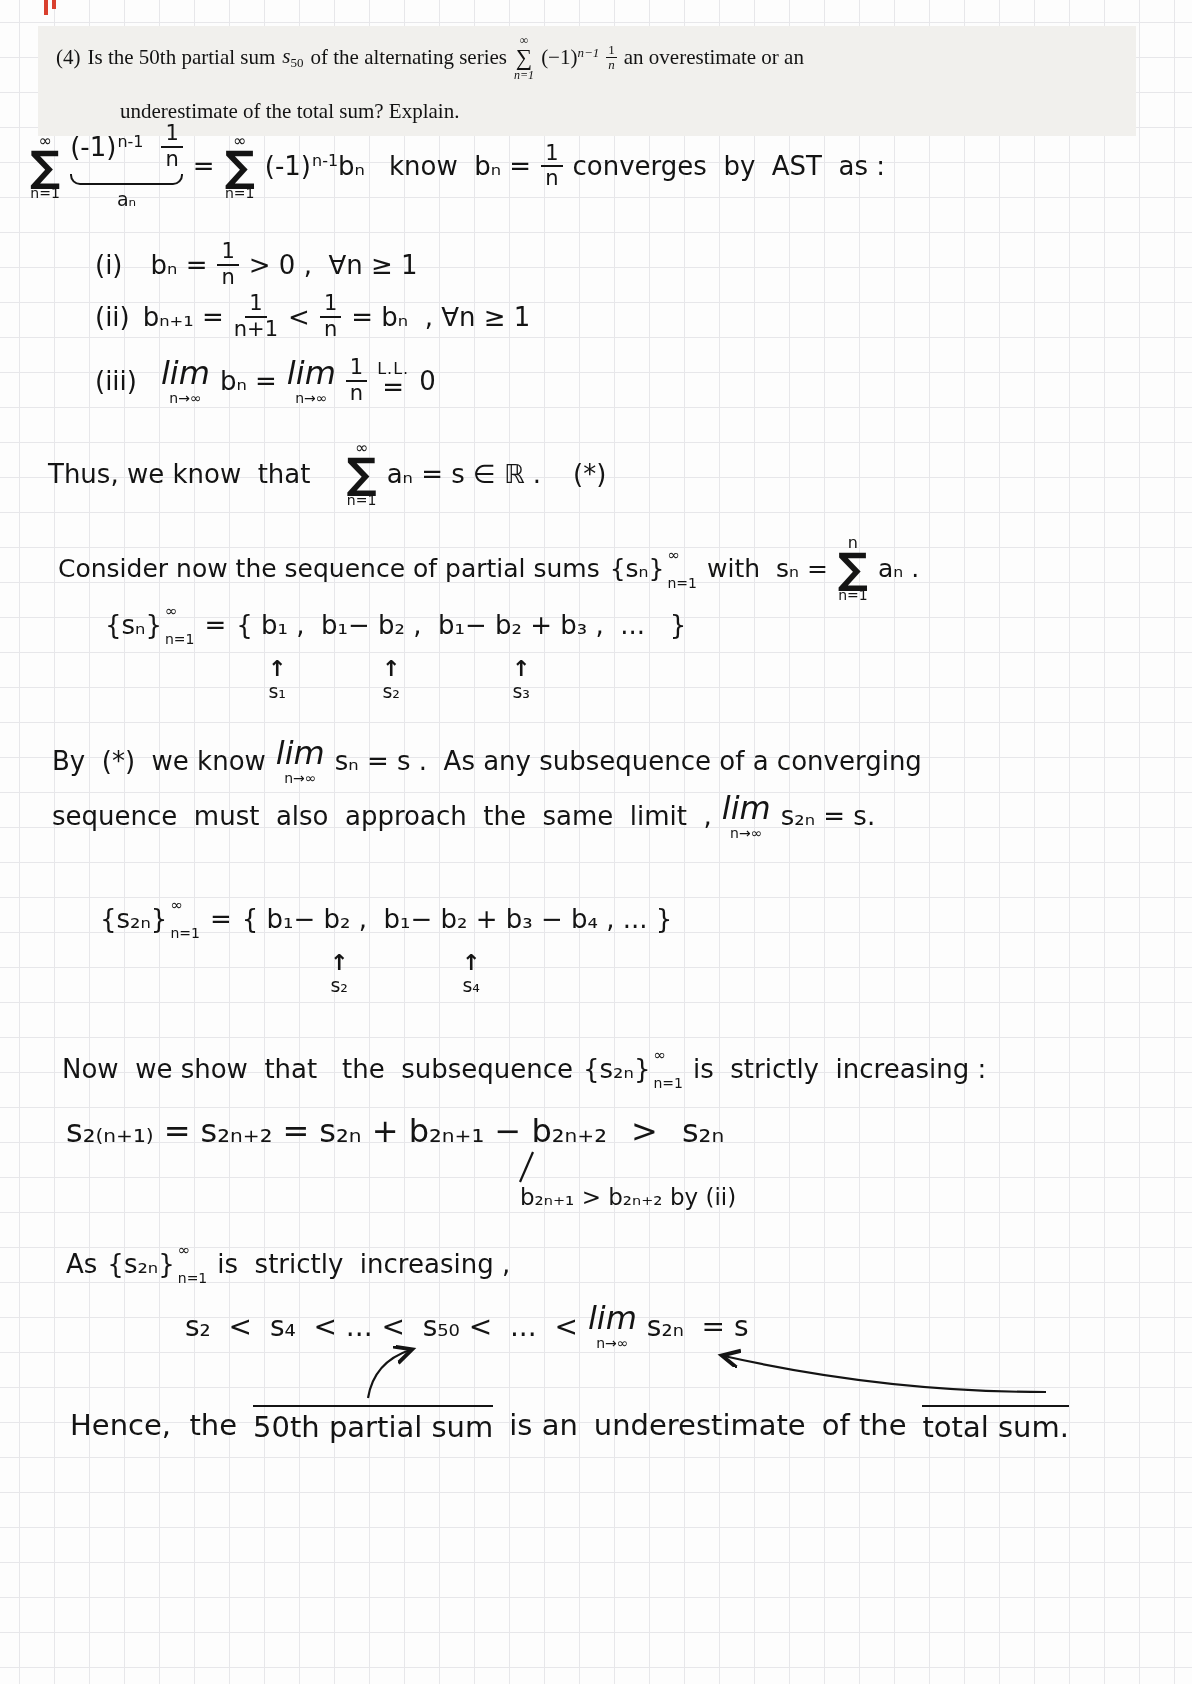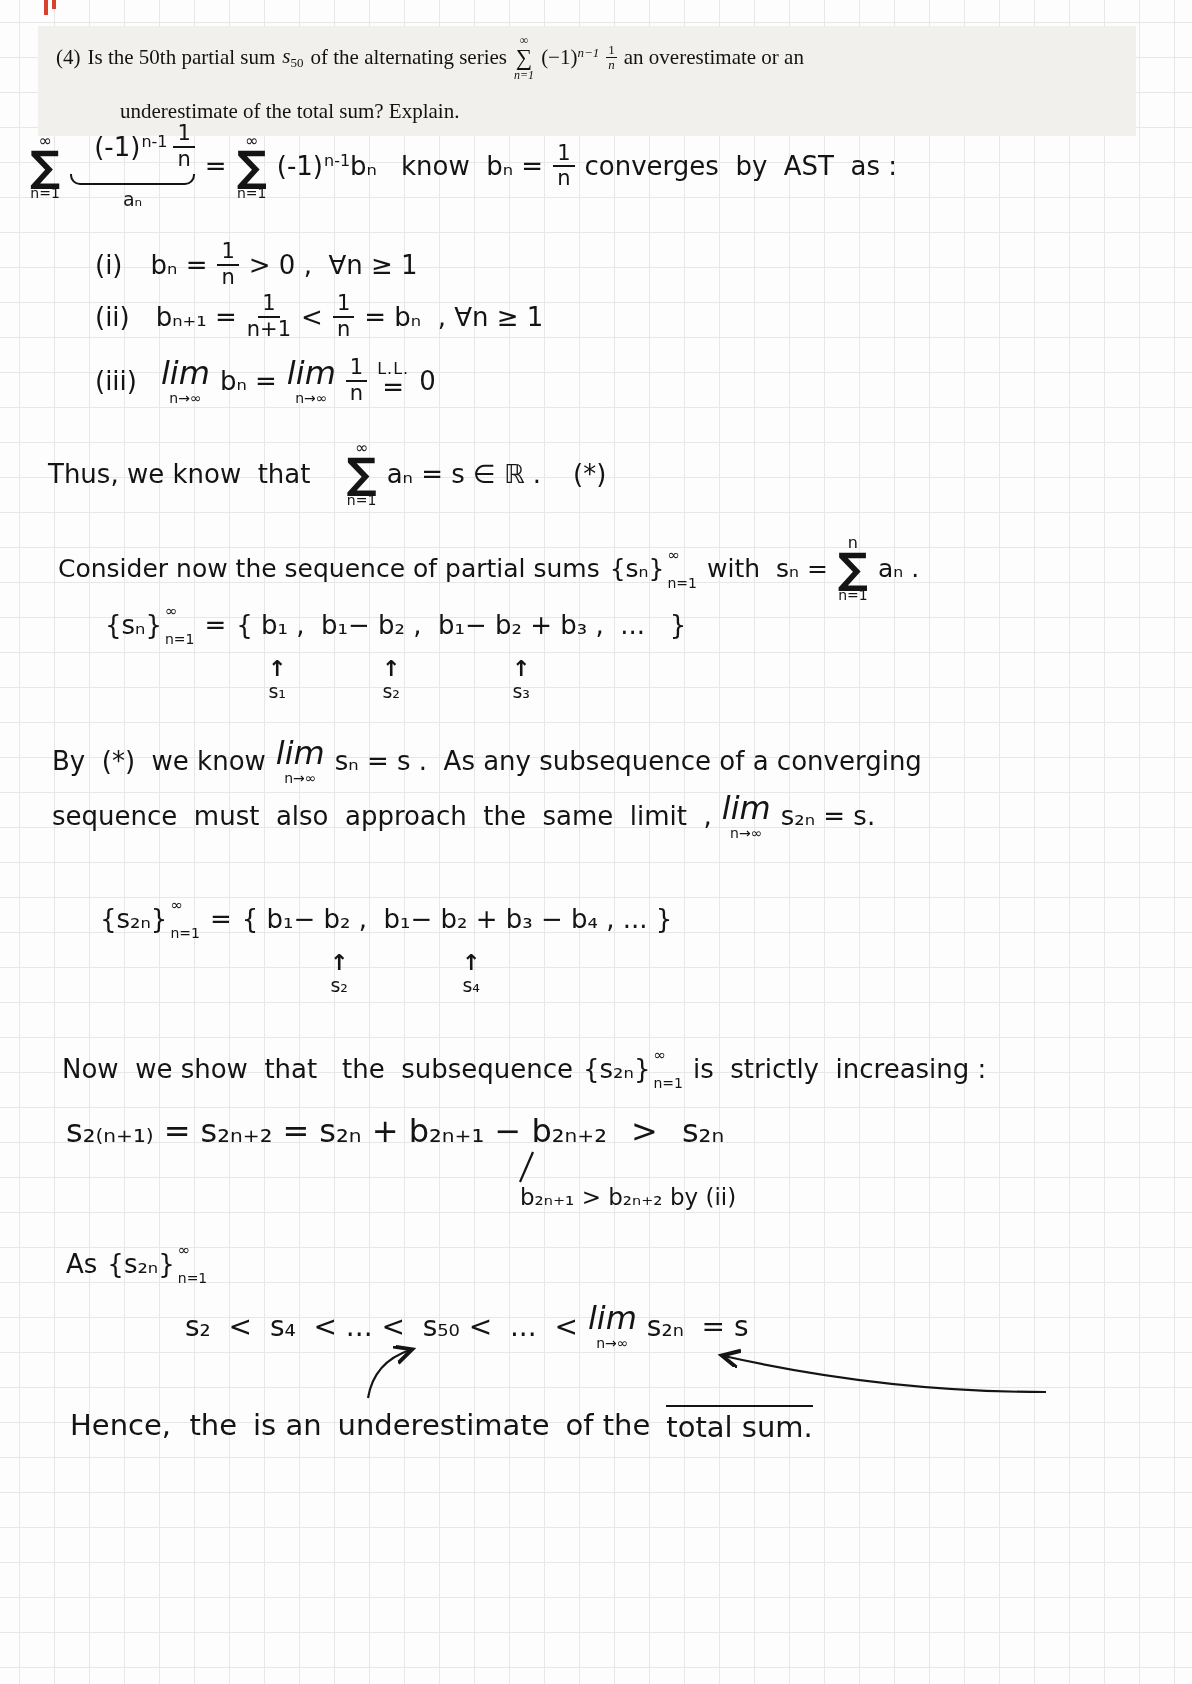--- a/index.html
+++ b/index.html
@@ -43,21 +43,21 @@
   .frac { display:inline-flex; flex-direction:column; align-items:center; line-height:1.12; font-size:21px; }
   .frac .fn { border-bottom:2.4px solid currentColor; padding:0 4px; }
   .lim { display:inline-flex; flex-direction:column; align-items:center; line-height:1; }
   .lim .t { font-size:32px; font-style:italic; }
   .lim .b { font-size:14px; margin-top:2px; }
   .scripts { display:inline-flex; flex-direction:column; align-items:flex-start; line-height:1; margin-left:3px; }
   .scripts .t { font-size:15px; }
   .scripts .b { font-size:14px; margin-top:13px; }
   .exp { font-size:16px; display:inline-block; transform:translateY(-9px); margin-left:1px; }
   .ubgrp { display:inline-flex; flex-direction:column; align-items:center; }
-  .ubrow { display:inline-flex; align-items:center; gap:6px;margin-left:24px; }
+  .ubrow { display:inline-flex; align-items:center; gap:18px; }
   .ubrace { align-self:stretch; height:9px; border:2.2px solid currentColor; border-top:none;
             border-radius:0 0 10px 10px; margin-top:3px; }
   .ublabel { font-size:19px; margin-top:3px; }
   .uparr { position:absolute; display:flex; flex-direction:column; align-items:center; gap:2px;
            line-height:1; font-size:19px; }
   .uparr .a { font-size:22px; font-weight:700; }
   .eqll { display:inline-flex; flex-direction:column; align-items:center; line-height:1; }
   .eqll .t { font-size:16px; letter-spacing:1px; }
   .eqll .b { font-size:26px; margin-top:-3px; }
   .wgap { margin:0 14px; }
@@ -131,21 +131,21 @@
     <span class="txt" style="margin-left:18px;">bₙ =</span>
     <span class="frac">
       <span class="fn">1</span>
       <span class="fd">n</span>
     </span>
     <span class="txt">&gt; 0 ,  ∀n ≥ 1</span>
   </div>
 
   <div class="hwline" style="left:95px; top:292px;">
     <span class="txt">(ii)</span>
-    <span class="txt" style="margin-left:16px;text-align:right;">bₙ₊₁ =</span>
+    <span class="txt" style="margin-left:3px;text-align:right;">bₙ₊₁ =</span>
     <span class="frac">
       <span class="fn">1</span>
       <span class="fd">n+1</span>
     </span>
     <span class="txt">&lt;</span>
     <span class="frac">
       <span class="fn">1</span>
       <span class="fd">n</span>
     </span>
     <span class="txt">= bₙ  , ∀n ≥ 1</span>
@@ -291,33 +291,35 @@
 
   <div class="hwline" style="left:66px; top:1243px;">
     <span class="txt">As</span>
     <span style="display:inline-flex; align-items:center;">
       <span>{s₂ₙ}</span>
       <span class="scripts">
         <span class="t">∞</span>
         <span class="b">n=1</span>
       </span>
     </span>
+    <span class="txt">is  strictly  increasing ,</span>
   </div>
 
   <div class="hwline" style="left:185px; top:1302px; font-size:28px;">
     <span class="txt">s₂  &lt;  s₄  &lt; ... &lt;  s₅₀ &lt;  ...  &lt;</span>
     <span class="lim">
       <span class="t">lim</span>
       <span class="b">n→∞</span>
     </span>
     <span class="txt">s₂ₙ  = s</span>
   </div>
 
   <div class="hwline hence" style="left:70px; top:1405px;">
     <span class="txt">Hence,  the</span>
+    <span class="txt ovl">50th partial sum</span>
     <span class="txt">is an</span>
     <span class="txt">underestimate</span>
     <span class="txt">of the</span>
     <span class="txt ovl">total sum.</span>
   </div>
 
   <svg class="overlay" width="1192" height="1684" viewBox="0 0 1192 1684">
     <defs>
       <marker id="ah" markerWidth="12" markerHeight="12" refX="7" refY="4" orient="auto">
         <path d="M0,0 L8,4 L0,8" fill="none" stroke="#141414" stroke-width="1.8"></path>

